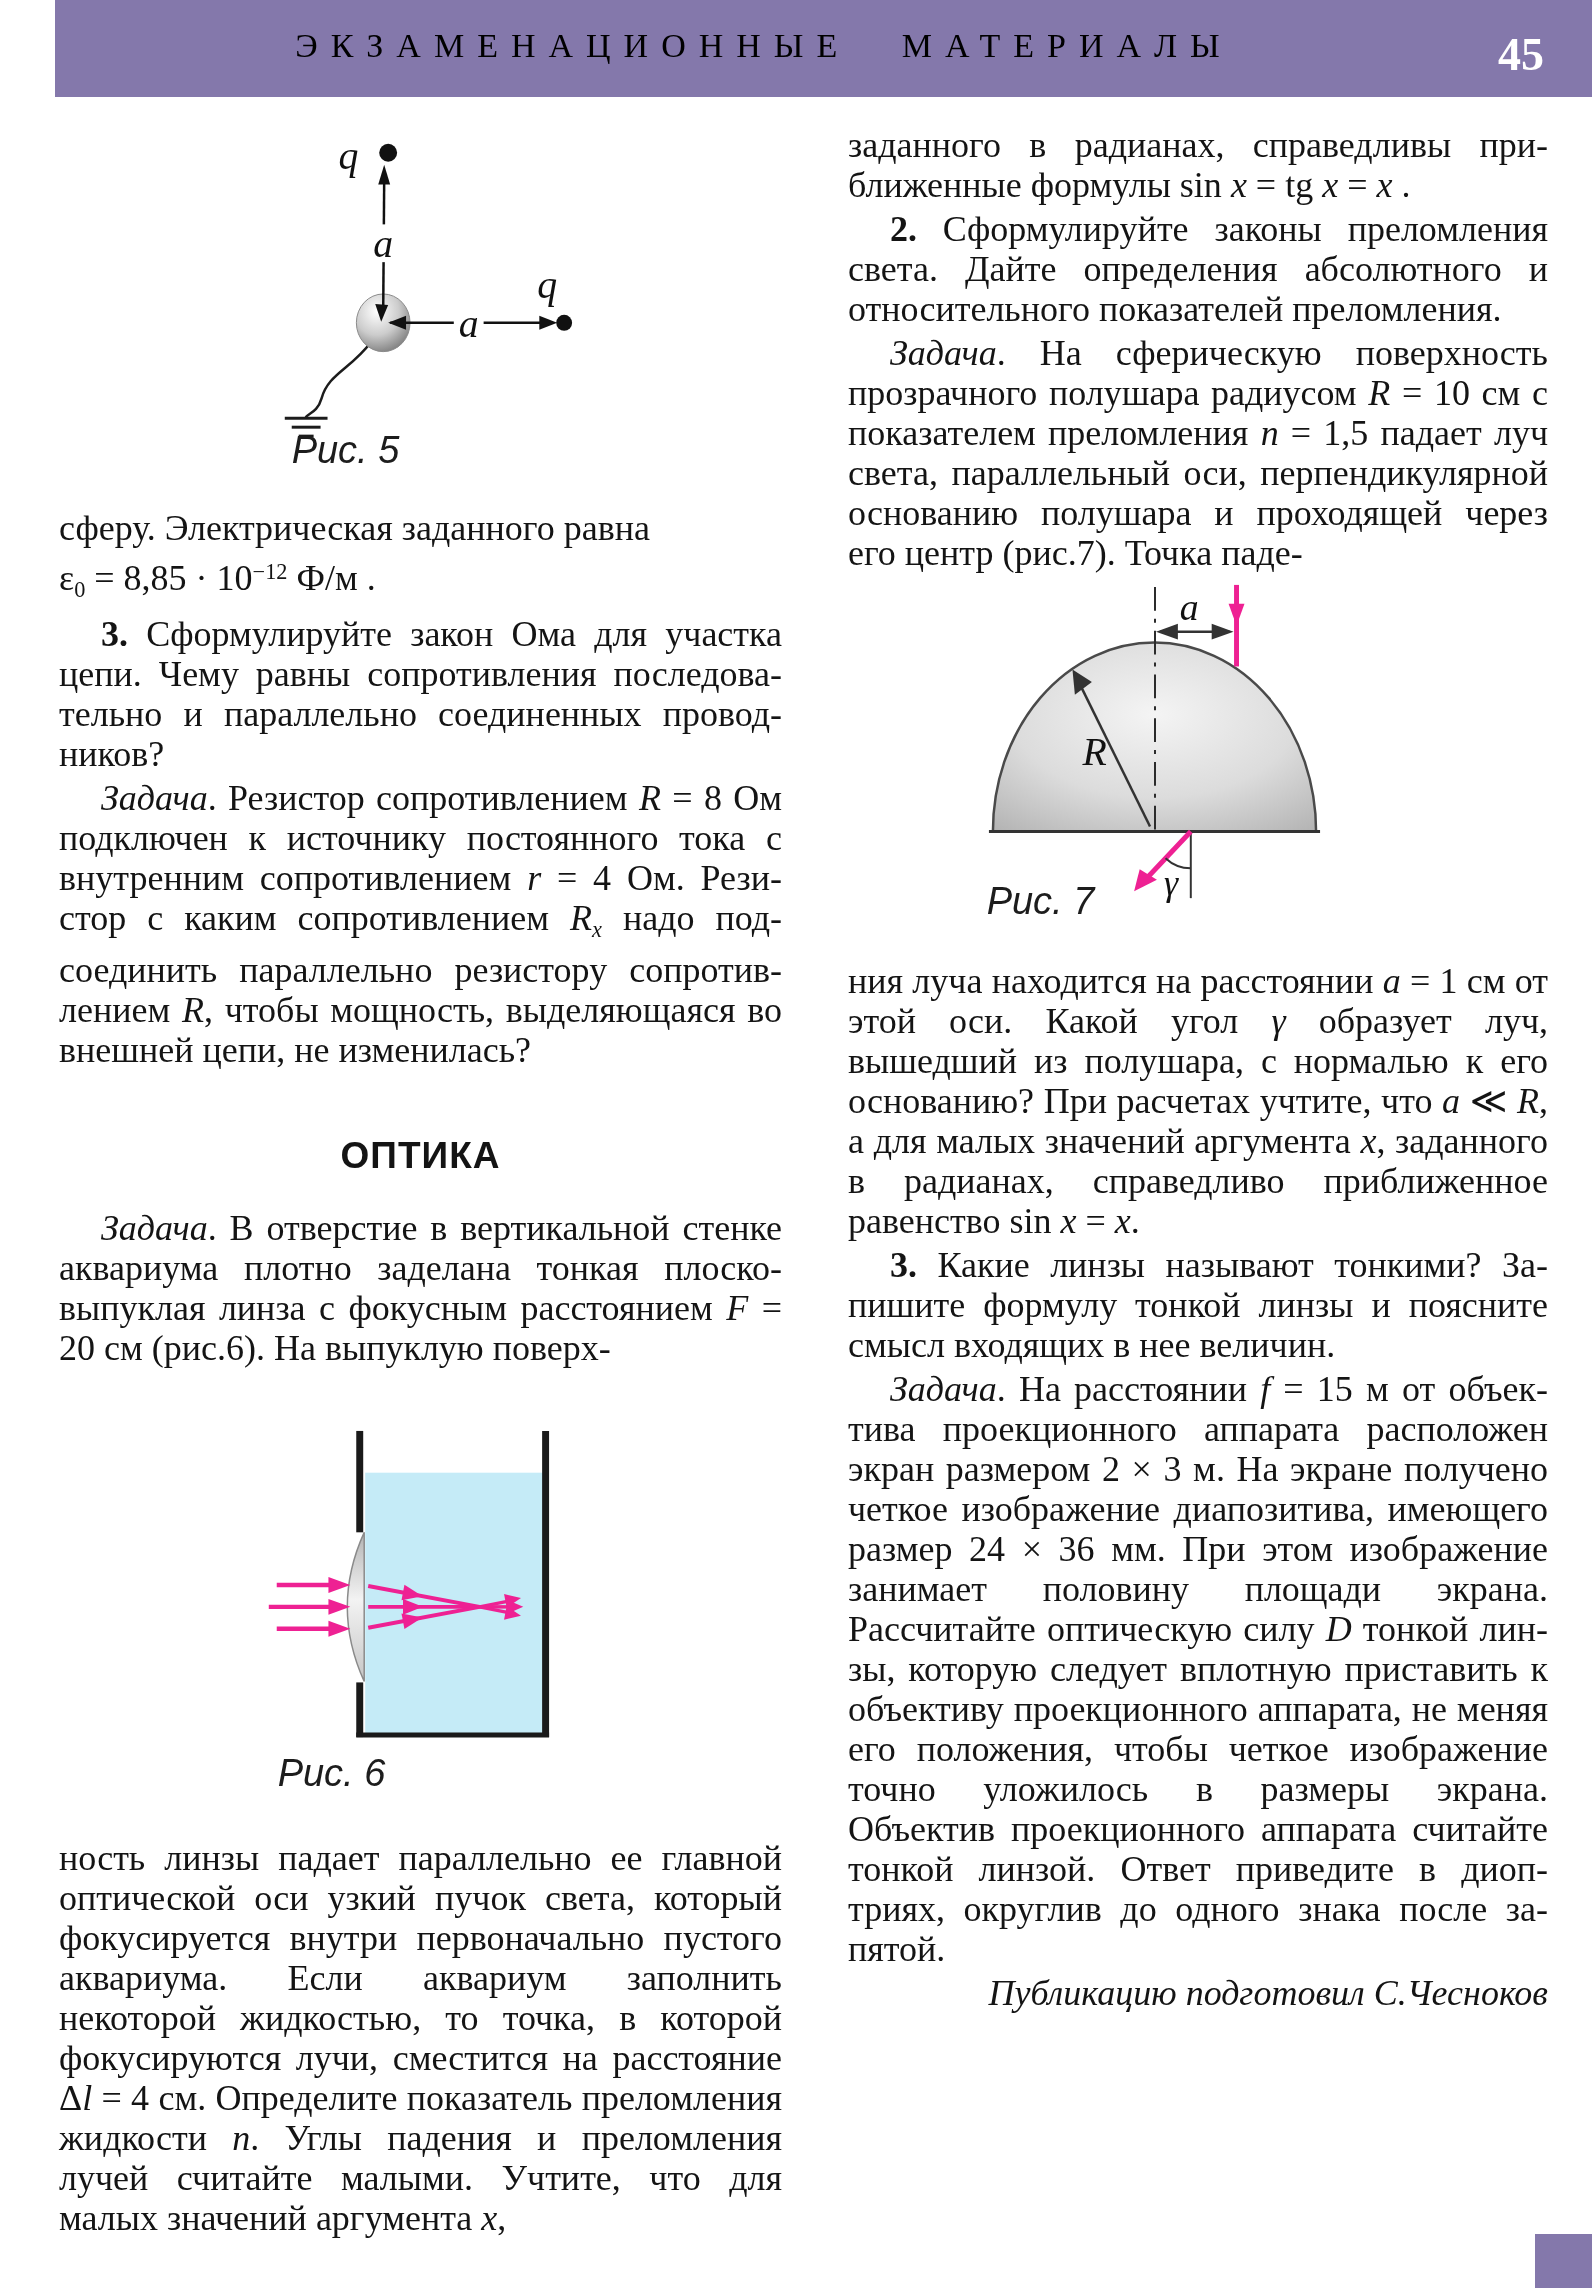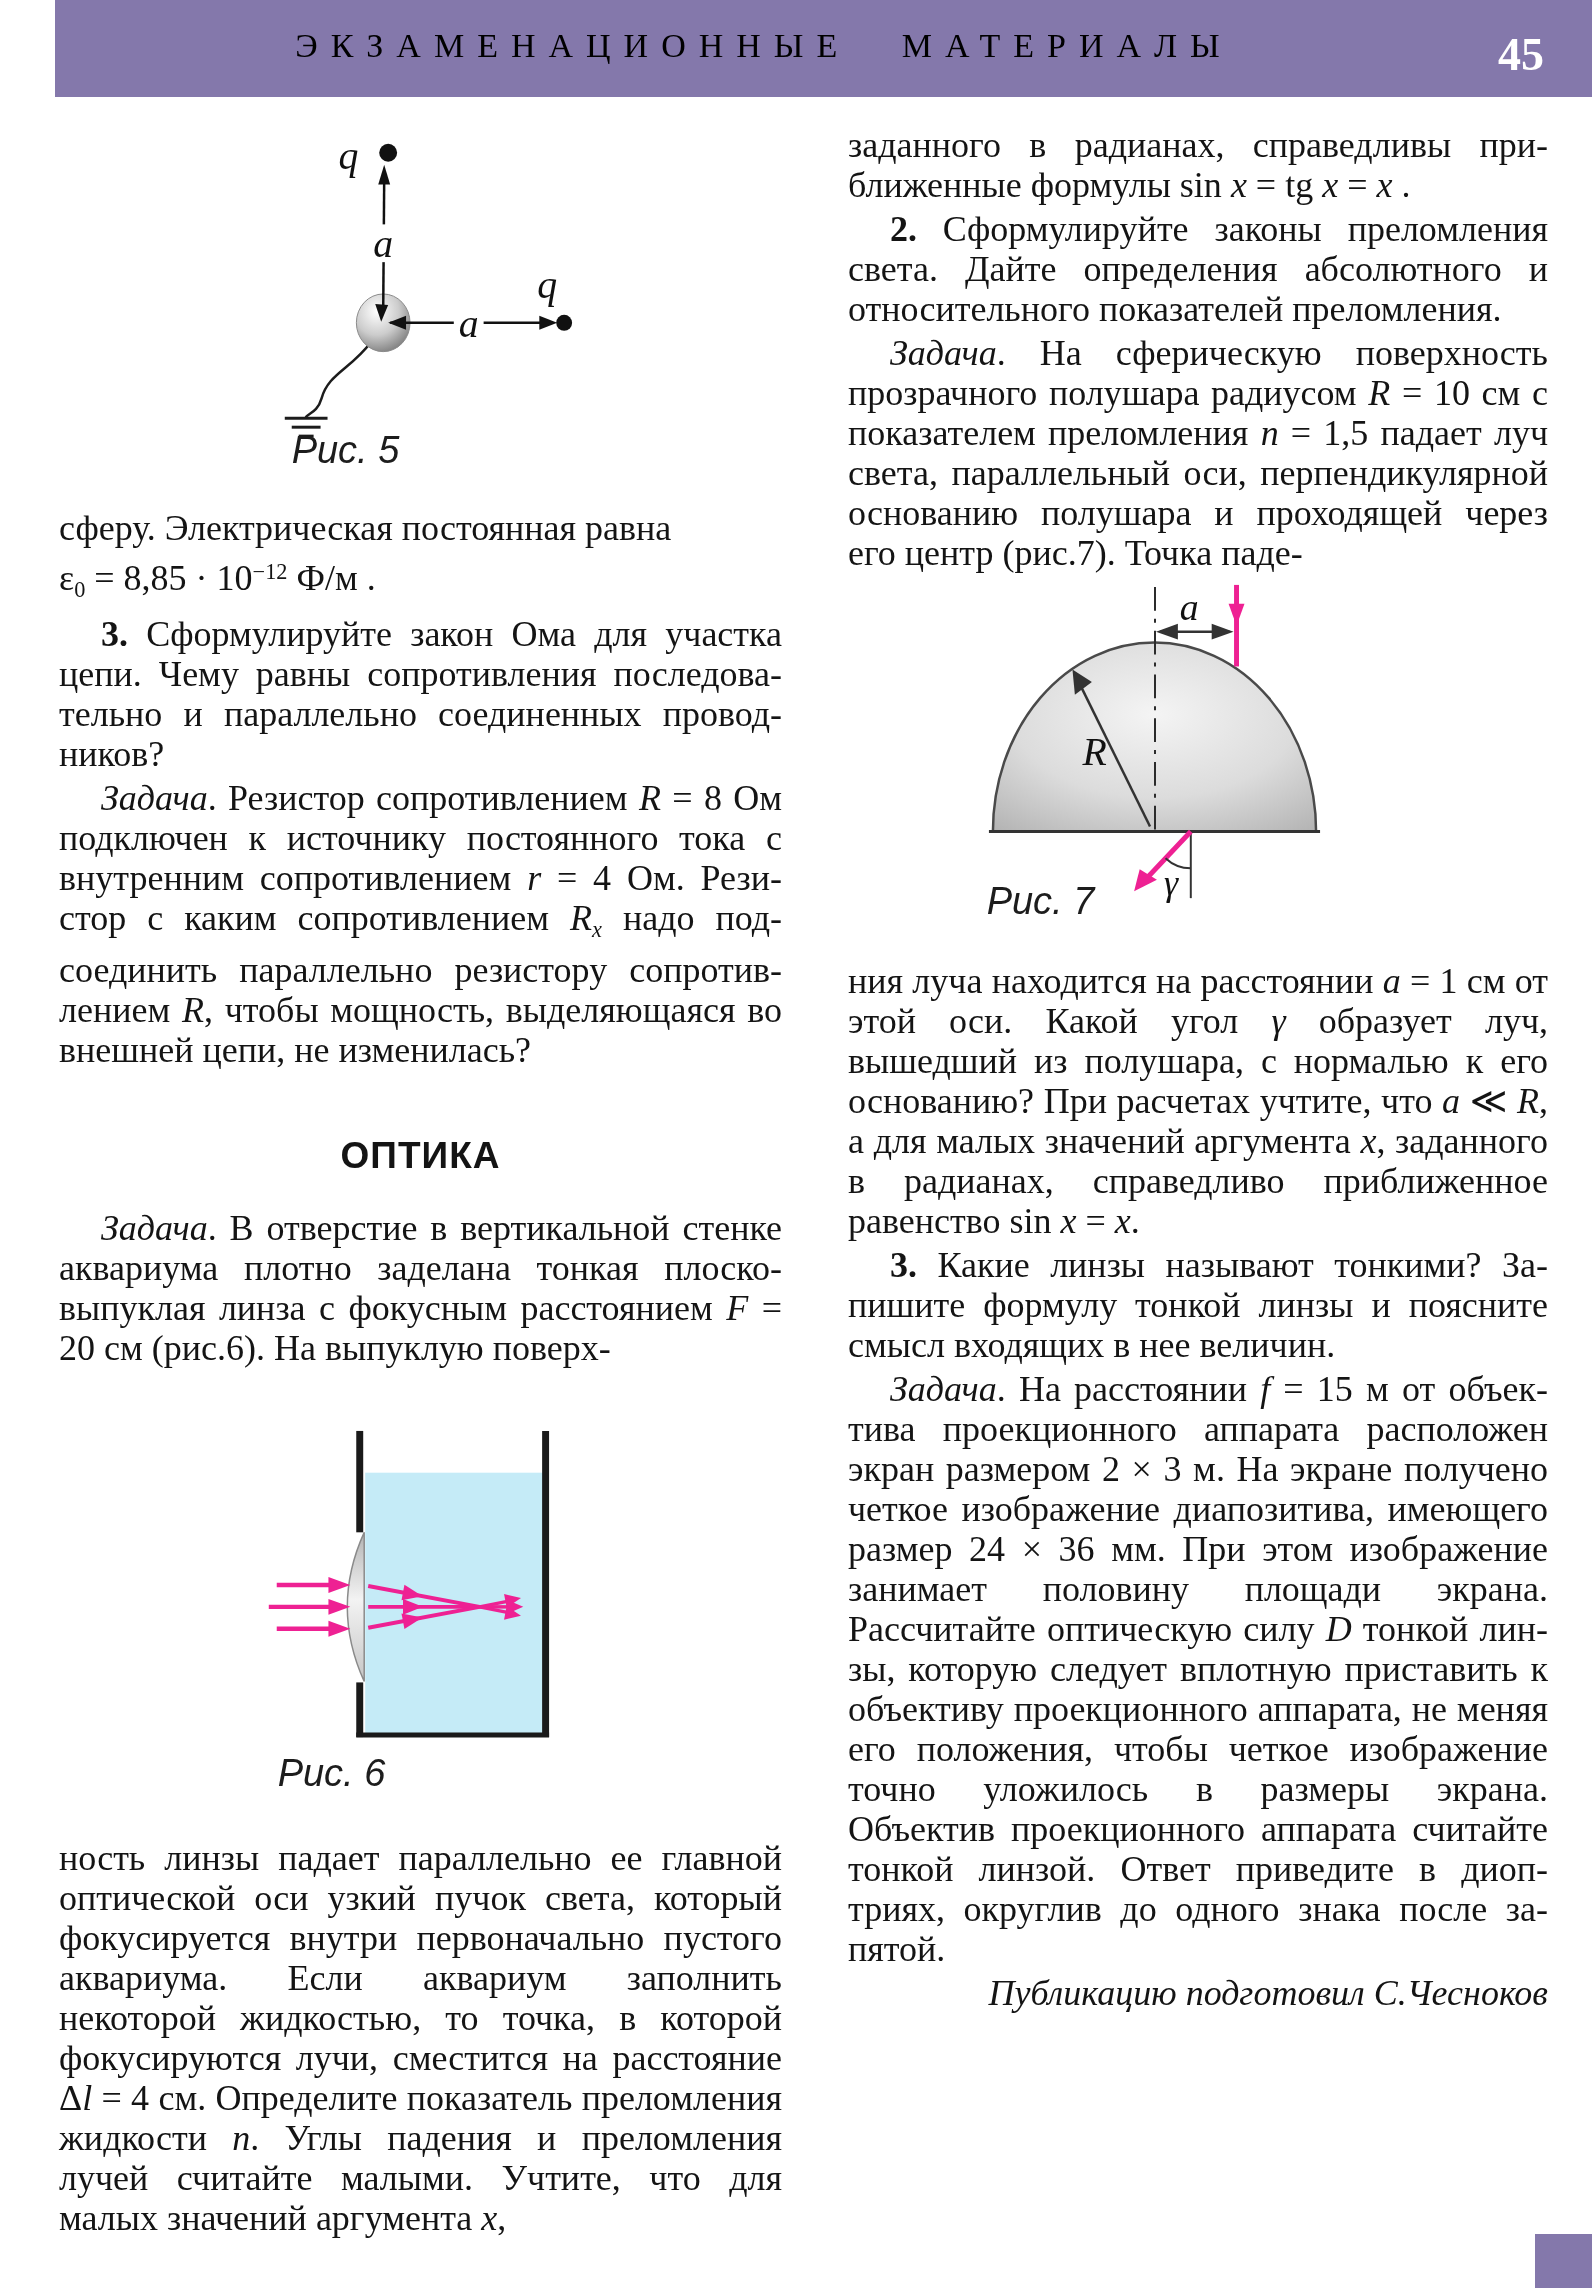--- a/index.html
+++ b/index.html
@@ -189,21 +189,21 @@
 
   <g>
     <path d="M247,300 A37,37 0 0 1 221.6,289.9" fill="none" stroke="#333333" stroke-width="2"></path>
     <text class="svg-label" x="220" y="327" font-size="36">γ</text>
   </g>
 </svg>
 <div class="fig-caption cap7">Рис. 7</div>
 
 <div class="textblock lc1">
   <div>
-      <p class="para"><span>сферу. Электрическая постоянная равна</span></p>
+      <p class="para"><span>сферу. Электрическая заданного равна</span></p>
       <p class="para al-left"><span>ε</span><span class="s-sub">0</span><span> = 8,85 · 10</span><span class="s-sup">−12</span><span> Ф/м .</span></p>
       <p class="para indent"><span class="s-b">3.</span><span> Сформулируйте закон Ома для участка цепи. Чему равны сопротивления последова­тельно и параллельно соединенных провод­ников?</span></p>
       <p class="para indent"><span class="s-i">Задача</span><span>. Резистор сопротивлением </span><span class="s-i">R</span><span> = 8 Ом подключен к источнику постоянного тока с внутренним сопротивлением </span><span class="s-i">r</span><span> = 4 Ом. Рези­стор с каким сопротивлением </span><span class="s-i">R</span><span class="s-isub">x</span><span> надо под­соединить параллельно резистору сопротив­лением </span><span class="s-i">R</span><span>, чтобы мощность, выделяющаяся во внешней цепи, не изменилась?</span></p>
     </div>
   <div class="optics-heading">ОПТИКА</div>
   <div>
       <p class="para indent"><span class="s-i">Задача</span><span>. В отверстие в вертикальной стенке аквариума плотно заделана тонкая плоско­выпуклая линза с фокусным расстоянием </span><span class="s-i">F</span><span> = 20 см (рис.6). На выпуклую поверх-</span></p>
     </div>
 </div>
 

